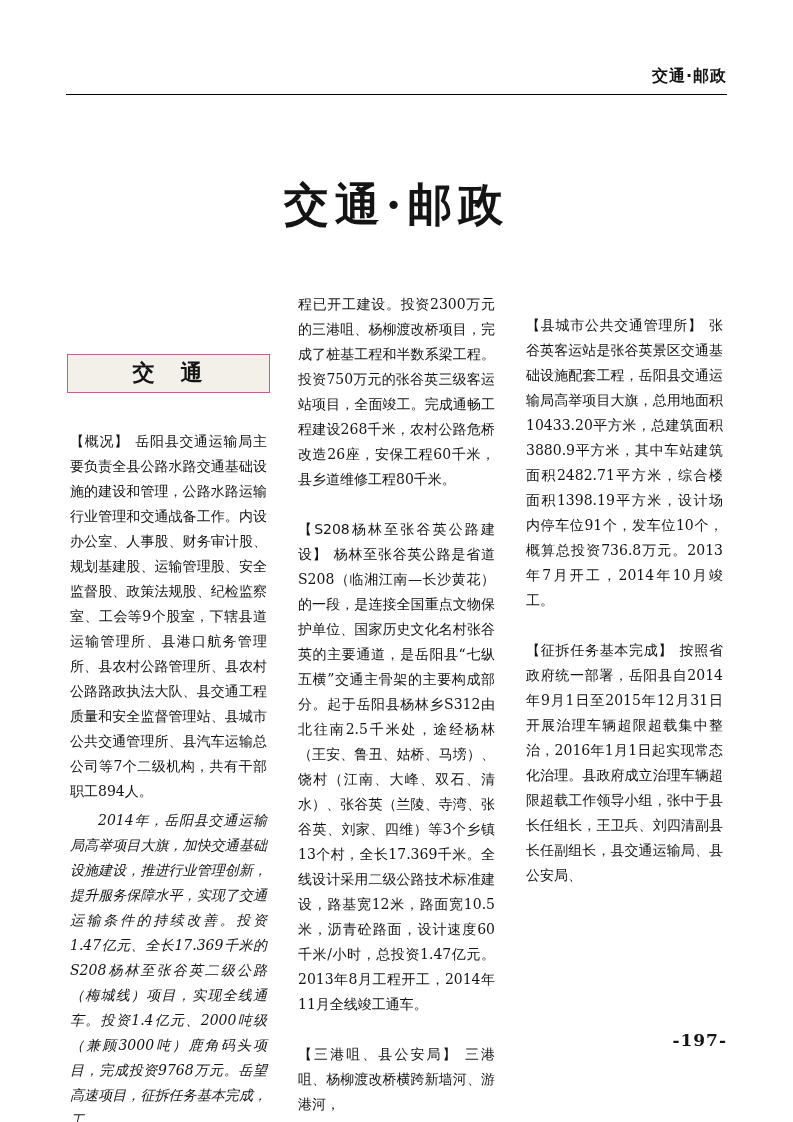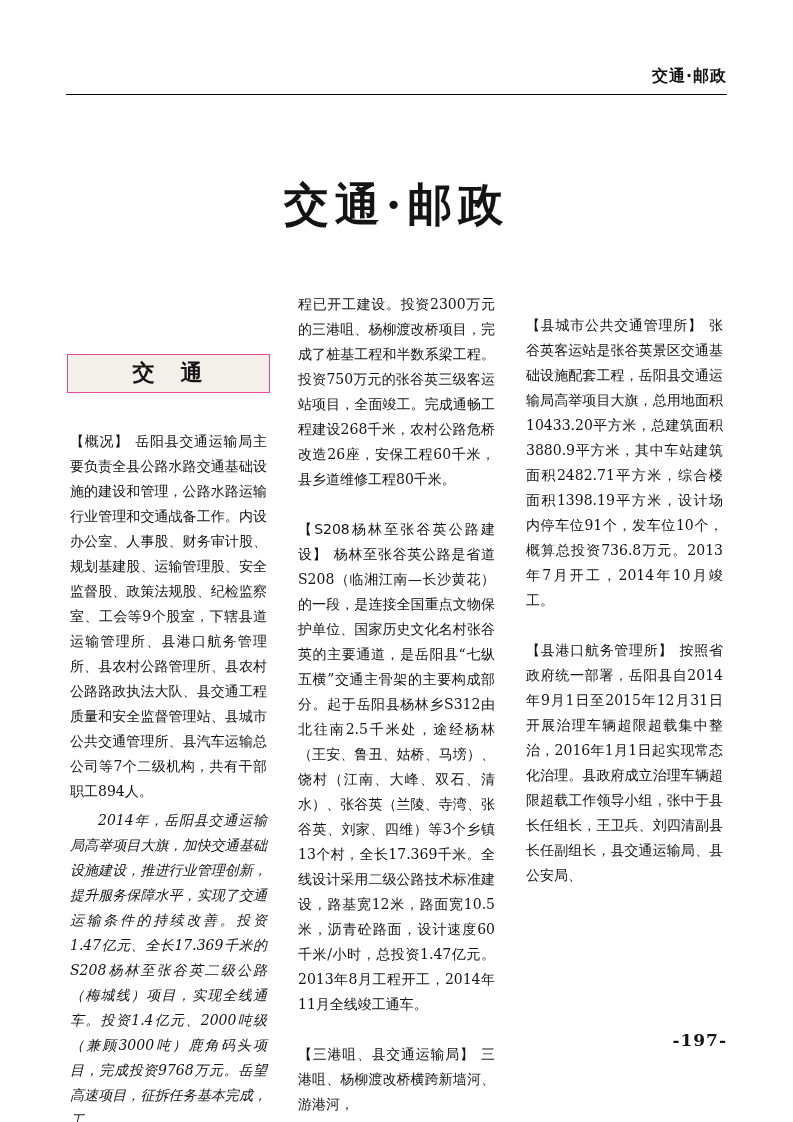--- a/index.html
+++ b/index.html
@@ -96,25 +96,25 @@
 
     <div class="col">
       <div class="section-box">交　通</div>
       <p class="para"><span class="head">【概况】</span><span>岳阳县交通运输局主要负责全县公路水路交通基础设施的建设和管理，公路水路运输行业管理和交通战备工作。内设办公室、人事股、财务审计股、规划基建股、运输管理股、安全监督股、政策法规股、纪检监察室、工会等9个股室，下辖县道运输管理所、县港口航务管理所、县农村公路管理所、县农村公路路政执法大队、县交通工程质量和安全监督管理站、县城市公共交通管理所、县汽车运输总公司等7个二级机构，共有干部职工894人。</span></p>
       <p class="para indent"><span>2014年，岳阳县交通运输局高举项目大旗，加快交通基础设施建设，推进行业管理创新，提升服务保障水平，实现了交通运输条件的持续改善。投资1.47亿元、全长17.369千米的S208杨林至张谷英二级公路（梅城线）项目，实现全线通车。投资1.4亿元、2000吨级（兼顾3000吨）鹿角码头项目，完成投资9768万元。岳望高速项目，征拆任务基本完成，工</span></p>
     </div>
 
     <div class="col">
       <p class="para"><span>程已开工建设。投资2300万元的三港咀、杨柳渡改桥项目，完成了桩基工程和半数系梁工程。投资750万元的张谷英三级客运站项目，全面竣工。完成通畅工程建设268千米，农村公路危桥改造26座，安保工程60千米，县乡道维修工程80千米。</span></p>
       <p class="para headed"><span class="head">【S208杨林至张谷英公路建设】</span><span>杨林至张谷英公路是省道S208（临湘江南—长沙黄花）的一段，是连接全国重点文物保护单位、国家历史文化名村张谷英的主要通道，是岳阳县“七纵五横”交通主骨架的主要构成部分。起于岳阳县杨林乡S312由北往南2.5千米处，途经杨林（王安、鲁丑、姑桥、马塝）、饶村（江南、大峰、双石、清水）、张谷英（兰陵、寺湾、张谷英、刘家、四维）等3个乡镇13个村，全长17.369千米。全线设计采用二级公路技术标准建设，路基宽12米，路面宽10.5米，沥青砼路面，设计速度60千米/小时，总投资1.47亿元。2013年8月工程开工，2014年11月全线竣工通车。</span></p>
-      <p class="para headed"><span class="head">【三港咀、县交通运输局】</span><span>三港咀、杨柳渡改桥横跨新墙河、游港河，</span></p>
+      <p class="para headed"><span class="head">【三港咀、县公安局】</span><span>三港咀、杨柳渡改桥横跨新墙河、游港河，</span></p>
     </div>
 
     <div class="col">
       <p class="para headed"><span class="head">【县城市公共交通管理所】</span><span>张谷英客运站是张谷英景区交通基础设施配套工程，岳阳县交通运输局高举项目大旗，总用地面积10433.20平方米，总建筑面积3880.9平方米，其中车站建筑面积2482.71平方米，综合楼面积1398.19平方米，设计场内停车位91个，发车位10个，概算总投资736.8万元。2013年7月开工，2014年10月竣工。</span></p>
-      <p class="para headed"><span class="head">【县港口航务管理所】</span><span>按照省政府统一部署，岳阳县自2014年9月1日至2015年12月31日开展治理车辆超限超载集中整治，2016年1月1日起实现常态化治理。县政府成立治理车辆超限超载工作领导小组，张中于县长任组长，王卫兵、刘四清副县长任副组长，县交通运输局、县公安局、</span></p>
+      <p class="para headed"><span class="head">【征拆任务基本完成】</span><span>按照省政府统一部署，岳阳县自2014年9月1日至2015年12月31日开展治理车辆超限超载集中整治，2016年1月1日起实现常态化治理。县政府成立治理车辆超限超载工作领导小组，张中于县长任组长，王卫兵、刘四清副县长任副组长，县交通运输局、县公安局、</span></p>
     </div>
 
   </div>
 
   <div class="page-number">-197-</div>
 
 </div>
 
 </body></html>

